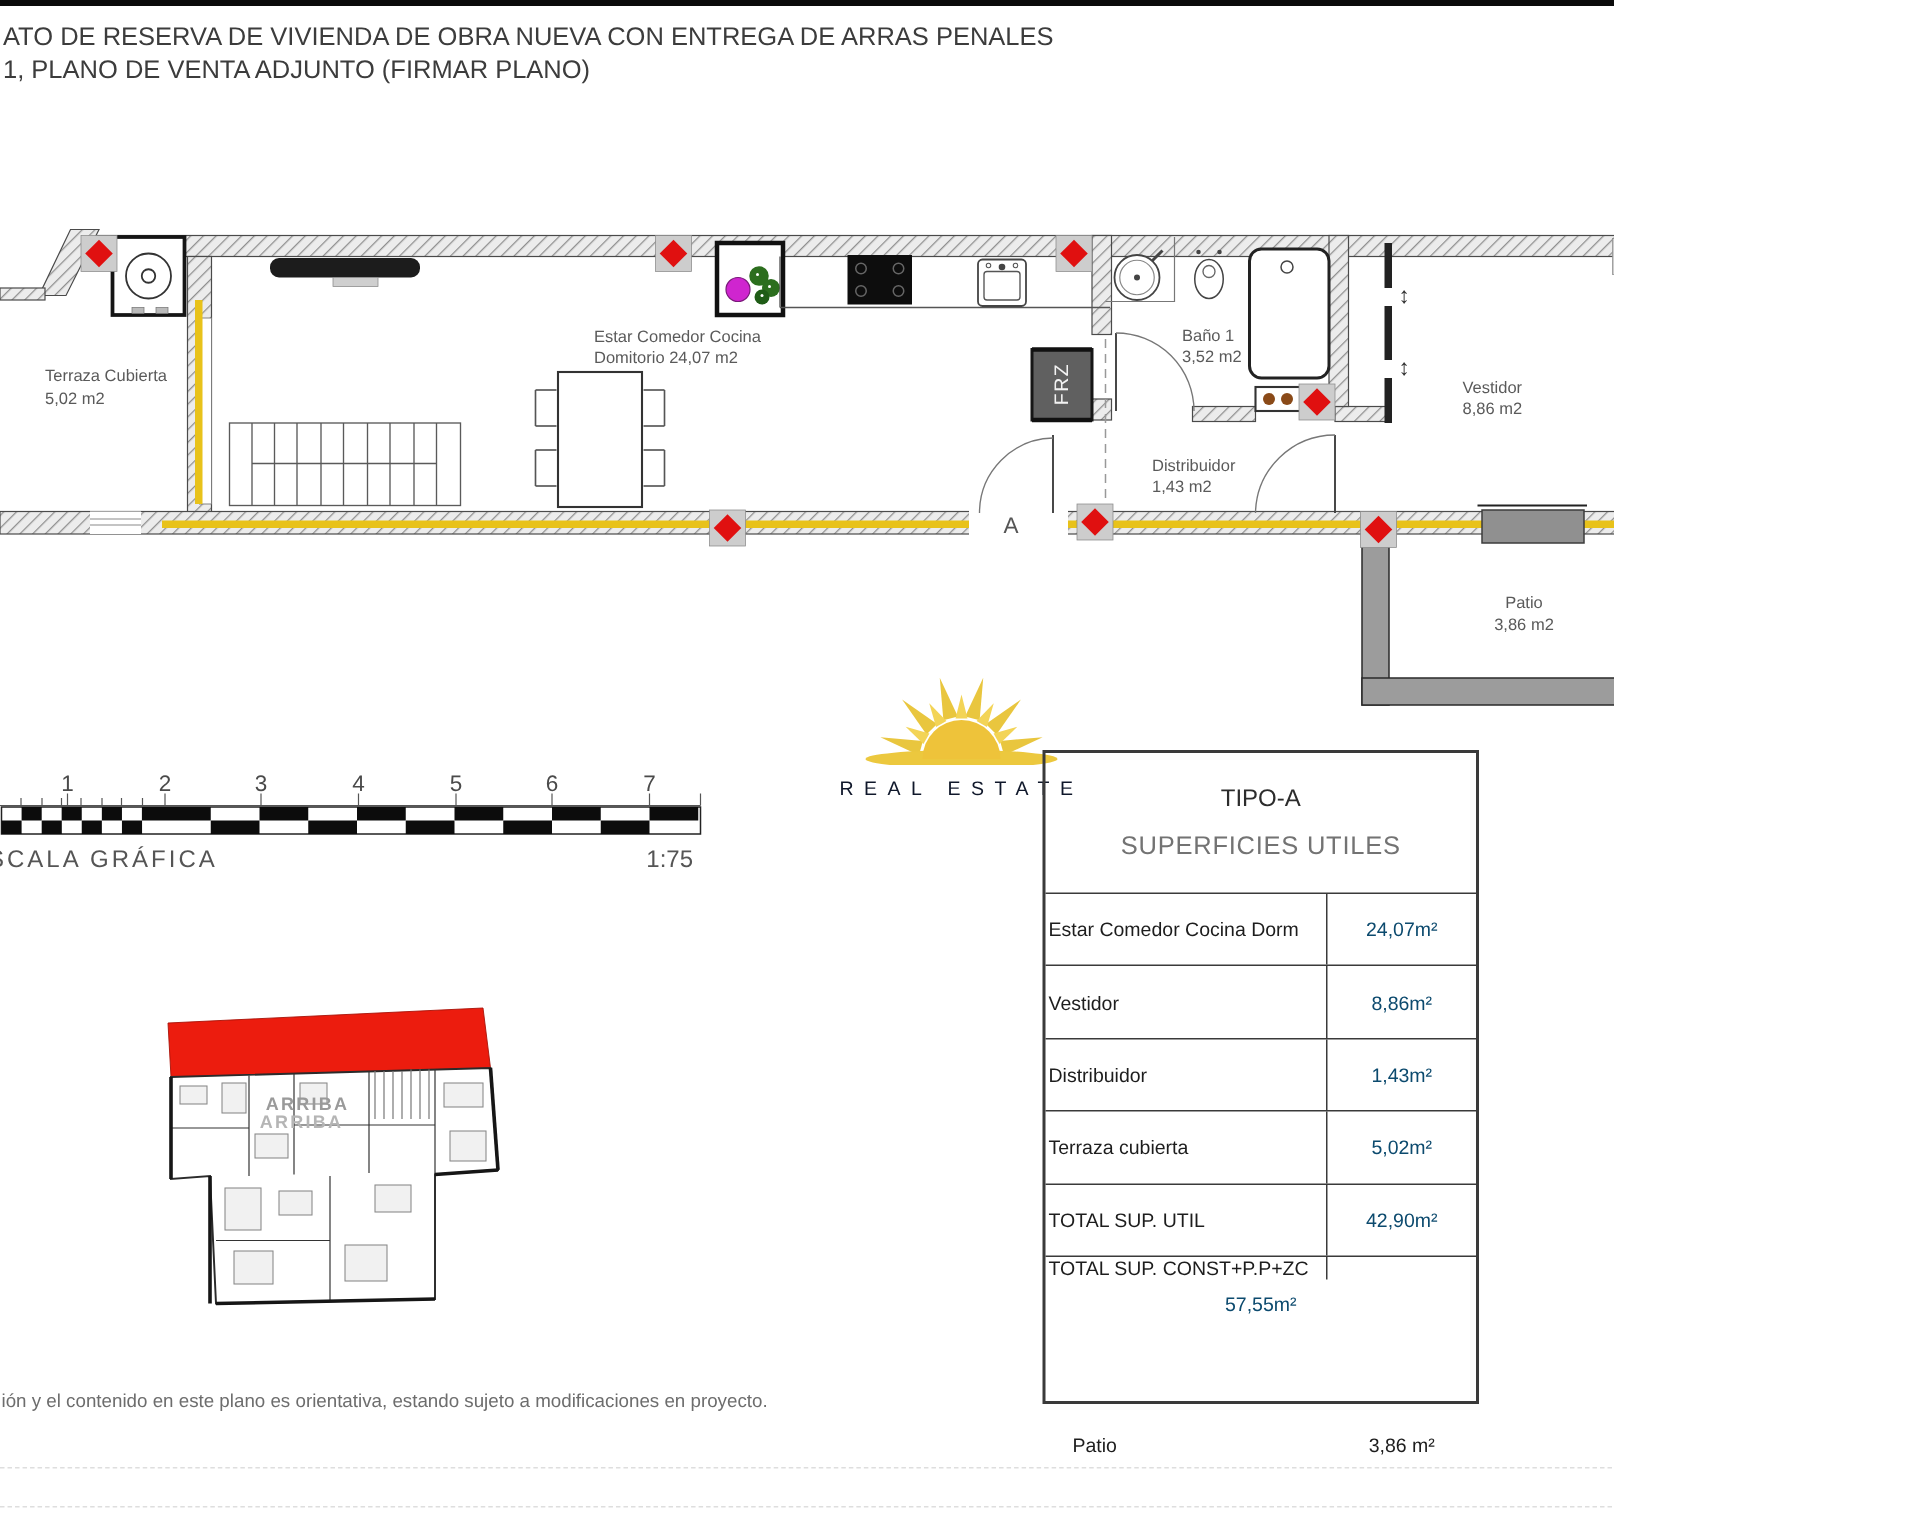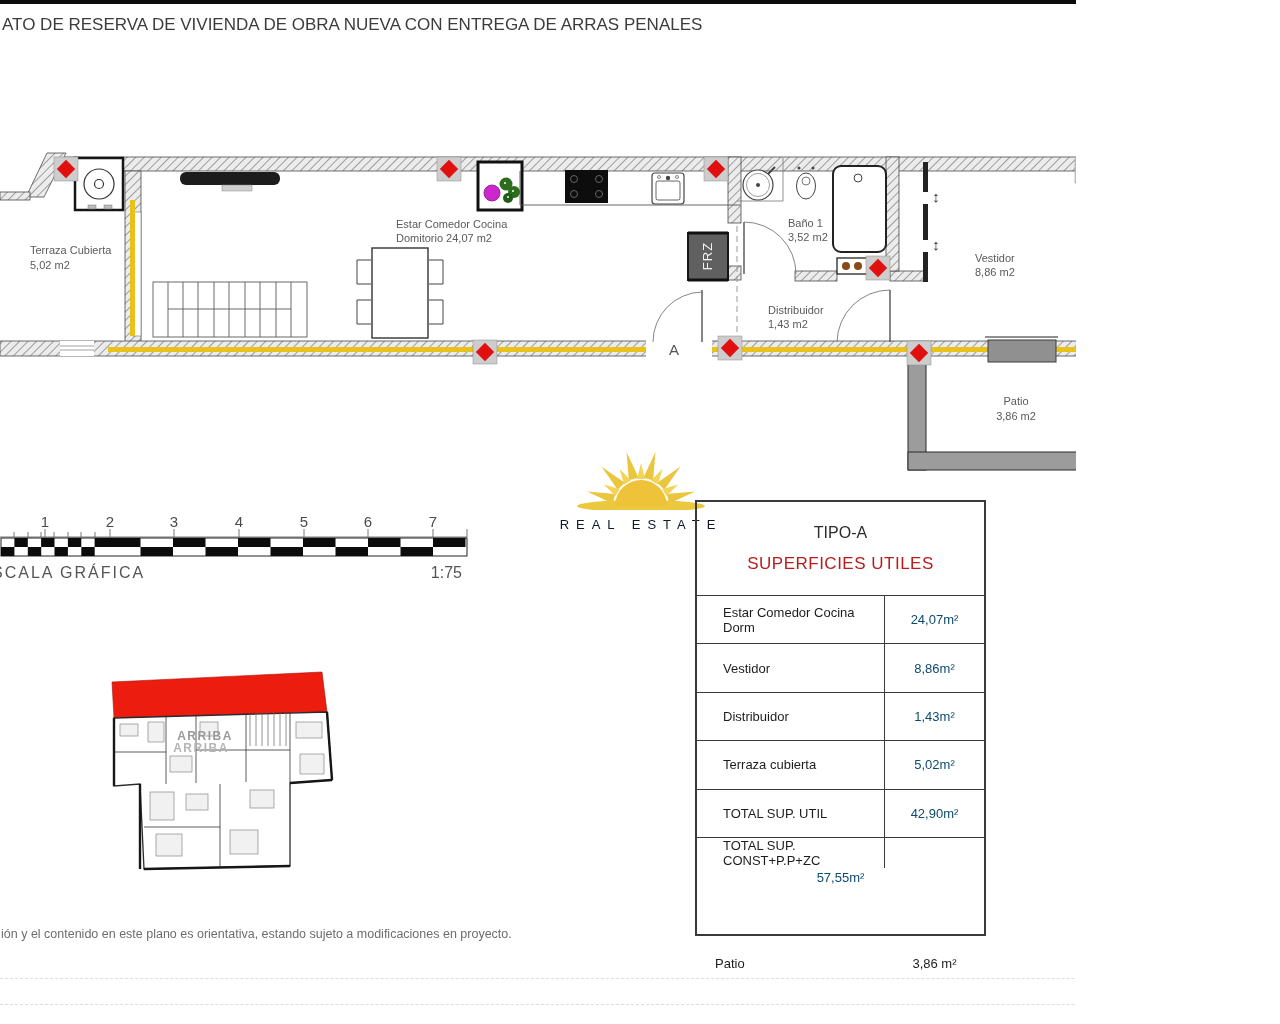--- a/index.html
+++ b/index.html
@@ -16,41 +16,42 @@
   #logo{left:548px;top:446px;width:186px;text-align:center;z-index:1;}
   #logo .l1{font-family:"Liberation Serif",serif;font-size:33px;font-weight:700;letter-spacing:1px;line-height:34px;}
   #logo .gold{color:#d2ab32;}
   #logo .amp{color:#4d4d4d;}
   #logo .l2{font-family:Liberation Sans, sans-serif;font-size:13px;letter-spacing:7px;color:#0f172a;margin-top:3px;}
   
   #sup-table{left:695px;top:500px;width:291px;height:436px;border:2px solid #3a3a3a;box-sizing:border-box;z-index:2;}
   #sup-table .thead{height:94px;border-bottom:1.8px solid #3a3a3a;box-sizing:border-box;
       display:flex;flex-direction:column;align-items:center;justify-content:center;gap:12px;}
   #sup-table .ttitle{font-size:16px;color:#2c2c2c;}
-  #sup-table .tsub{font-size:17px;color:#b91c1c;letter-spacing:.5px;}
+  #sup-table .tsub{font-size:17px;color:#737373;letter-spacing:.5px;}
   .trow{display:flex;height:48.4px;box-sizing:border-box;border-bottom:1.6px solid #3a3a3a;}
   .trow:last-child{border-bottom:none;flex-direction:column;}
   .tcell-l{width:188px;box-sizing:border-box;border-right:1.6px solid #3a3a3a;display:flex;align-items:center;
-      padding-left:26px;font-size:13px;color:#1d1d1d;}
+      padding-left:2px;font-size:13px;color:#1d1d1d;}
   .tcell-v{flex:1;display:flex;align-items:center;justify-content:center;font-size:13px;color:#0c4a6e;}
   #patio-row{left:695px;top:948px;width:291px;display:flex;height:30px;align-items:center;}
   #patio-row .pl{width:188px;padding-left:20px;box-sizing:border-box;font-size:13px;color:#1d1d1d;}
   #patio-row .pv{flex:1;text-align:center;font-size:13px;color:#1d1d1d;}
   #disc{left:1px;top:927px;font-size:12.5px;color:#6d6d6d;white-space:nowrap;}
   .faintline{left:0;width:1280px;height:0;border-top:1px dashed #dedede;}
 </style>
 </head>
 <body>
 
 <div id="page">
 
   <div id="topbar" class="abs"></div>
 
   <div id="hdr" class="abs">
     <div>ATO DE RESERVA DE VIVIENDA DE OBRA NUEVA CON ENTREGA DE ARRAS PENALES</div>
+    <div>1, PLANO DE VENTA ADJUNTO (FIRMAR PLANO)</div>
   </div>
 
   <div id="tipo-top" class="abs">TIPO(1ª)</div>
 
   <svg class="abs" style="left:0;top:148px;" width="1160" height="332" viewBox="0 0 1160 332">
     <defs>
       <pattern id="hatch" patternUnits="userSpaceOnUse" width="6" height="6" patternTransform="rotate(45)">
         <rect width="6" height="6" fill="#ececec"></rect>
         <line x1="0" y1="0" x2="0" y2="6" stroke="#8f8f8f" stroke-width="1.7"></line>
       </pattern>

